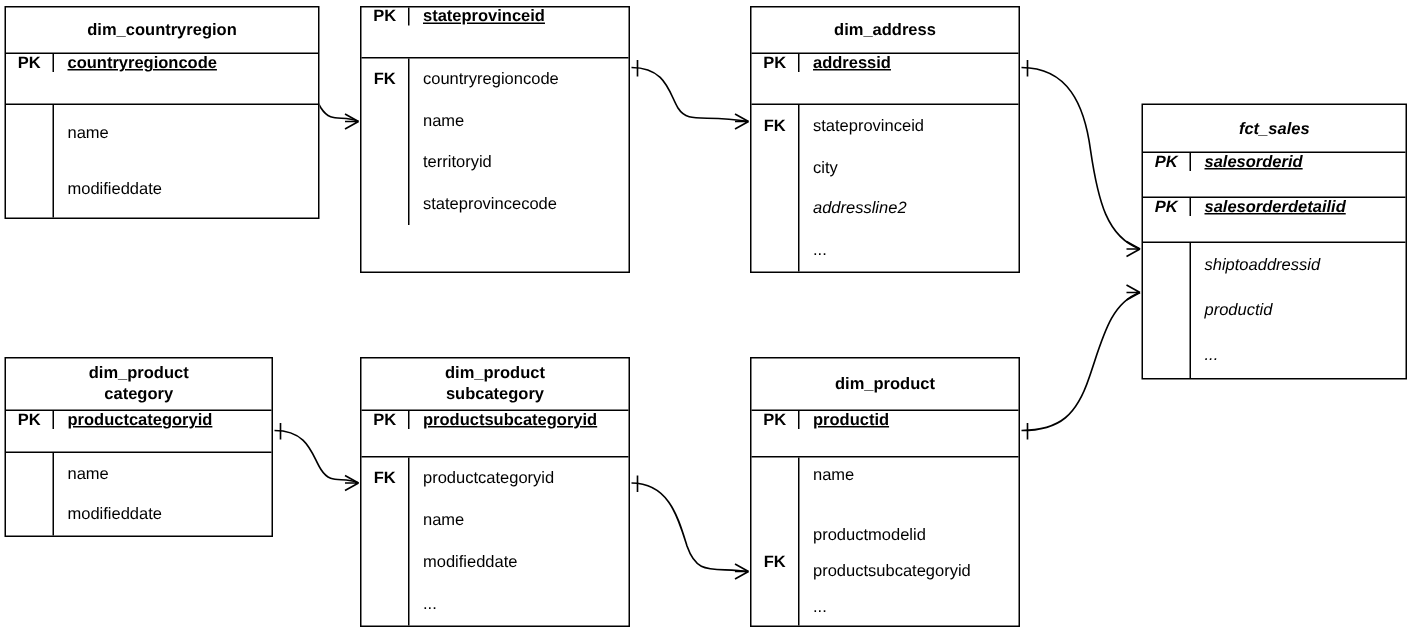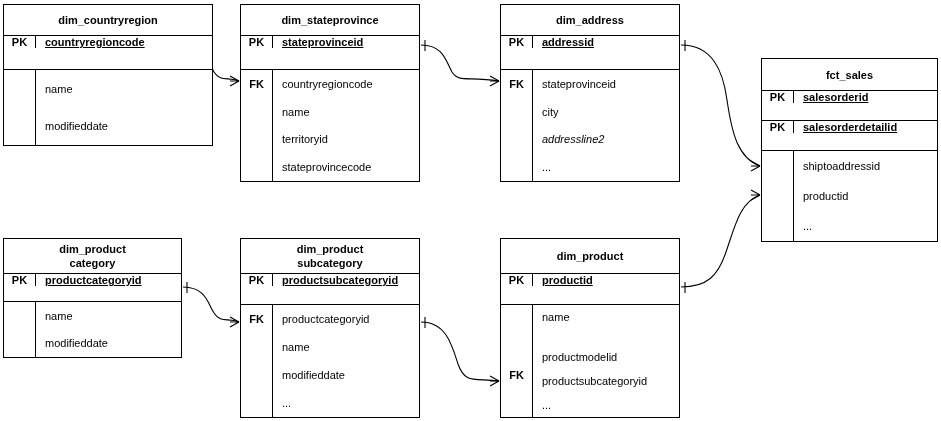--- a/index.html
+++ b/index.html
@@ -182,21 +182,20 @@
         </div>
         <div class="attr-namecol">
           <div class="attr-namecell" style="height:50%;">name</div>
           <div class="attr-namecell" style="height:50%;">modifieddate</div>
         </div>
       </div>
     </div>
   </div>
 
   <div class="entity" style="left:240px; top:4px; width:180px; height:178px;">
-    <div class="entity-title" style="height:31px;">dim_stateprovince</div>
     <div class="rows">
       <div class="keyrow" style="height:34px;">
         <div class="keycell">PK</div>
         <div class="namecell pk">
           <span class="ul">stateprovinceid</span>
         </div>
       </div>
       <div class="attrblock" style="height:111px;">
         <div class="attr-keycol">
           <div class="attr-keycell" style="height:25%;">FK</div>
@@ -233,21 +232,21 @@
         <div class="attr-namecol">
           <div class="attr-namecell" style="height:25%;">stateprovinceid</div>
           <div class="attr-namecell" style="height:25%;">city</div>
           <div class="attr-namecell" style="height:25%;font-style:italic;">addressline2</div>
           <div class="attr-namecell" style="height:25%;">...</div>
         </div>
       </div>
     </div>
   </div>
 
-  <div class="entity" style="left:761px; top:58px; width:177px; height:184px;">
+  <div class="entity" style="left:761px; top:69px; width:177px; height:184px;font-style:italic;">
     <div class="entity-title" style="height:32px;">fct_sales</div>
     <div class="rows">
       <div class="keyrow" style="height:30px;">
         <div class="keycell">PK</div>
         <div class="namecell pk">
           <span class="ul">salesorderid</span>
         </div>
       </div>
       <div class="keyrow" style="height:30px;">
         <div class="keycell">PK</div>

